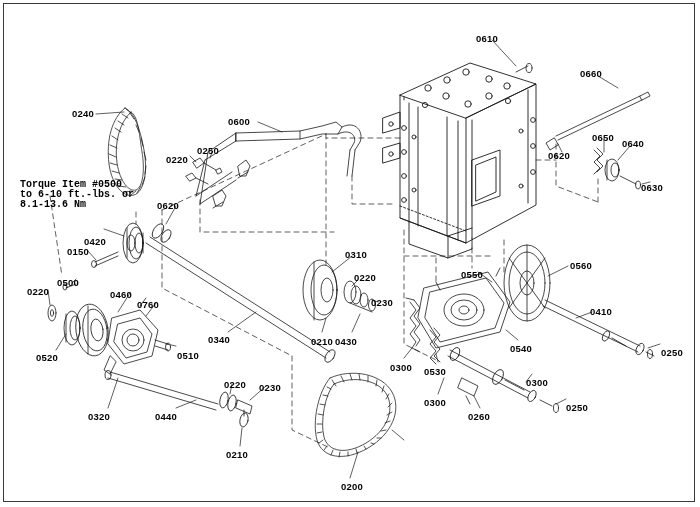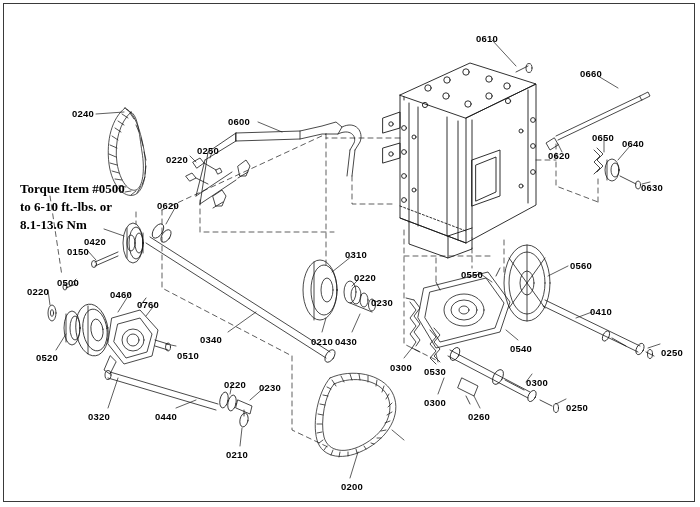--- a/index.html
+++ b/index.html
@@ -38,25 +38,25 @@
     position: absolute;
     font-family: "Liberation Sans", sans-serif;
     font-size: 9.5px;
     font-weight: bold;
     color: #000000;
     white-space: nowrap;
     letter-spacing: 0.2px;
   }
   .note {
     position: absolute;
-    font-family: Liberation Serif, serif;
-    font-size: 13px;
+    font-family: Liberation Mono, monospace;
+    font-size: 10px;
     font-weight: bold;
     color: #000000;
-    line-height: 18px;
+    line-height: 10px;
     white-space: pre;
   }
 </style>
 </head>
 <body>
 
 <div id="sheet">
 
   <div id="border"></div>
 
@@ -412,21 +412,21 @@
   <div class="callout" style="left:166px;top:154px">0220</div>
   <div class="callout" style="left:197px;top:145px">0250</div>
   <div class="callout" style="left:157px;top:200px">0620</div>
   <div class="callout" style="left:84px;top:236px">0420</div>
   <div class="callout" style="left:67px;top:246px">0150</div>
   <div class="callout" style="left:57px;top:277px">0500</div>
   <div class="callout" style="left:27px;top:286px">0220</div>
   <div class="callout" style="left:110px;top:289px">0460</div>
   <div class="callout" style="left:137px;top:299px">0760</div>
   <div class="callout" style="left:36px;top:352px">0520</div>
-  <div class="callout" style="left:200px;top:334px">0340</div>
+  <div class="callout" style="left:208px;top:334px">0340</div>
   <div class="callout" style="left:177px;top:350px">0510</div>
   <div class="callout" style="left:88px;top:411px">0320</div>
   <div class="callout" style="left:155px;top:411px">0440</div>
   <div class="callout" style="left:224px;top:379px">0220</div>
   <div class="callout" style="left:259px;top:382px">0230</div>
   <div class="callout" style="left:226px;top:449px">0210</div>
   <div class="callout" style="left:345px;top:249px">0310</div>
   <div class="callout" style="left:354px;top:272px">0220</div>
   <div class="callout" style="left:371px;top:297px">0230</div>
   <div class="callout" style="left:311px;top:336px">0210</div>

